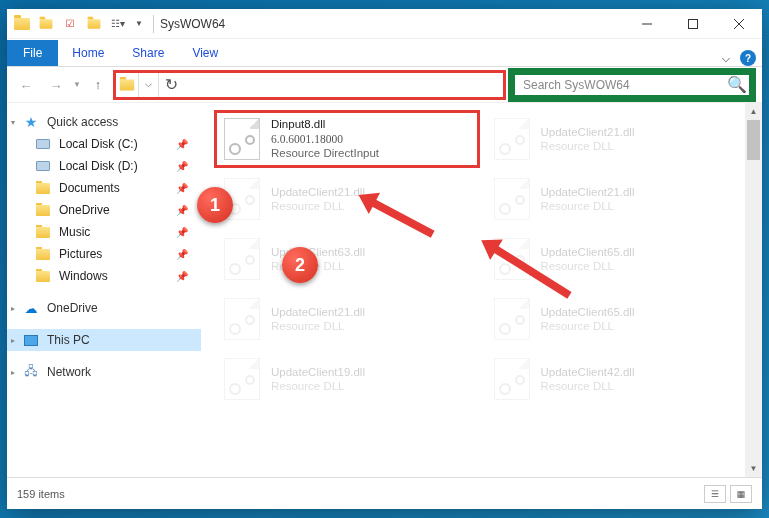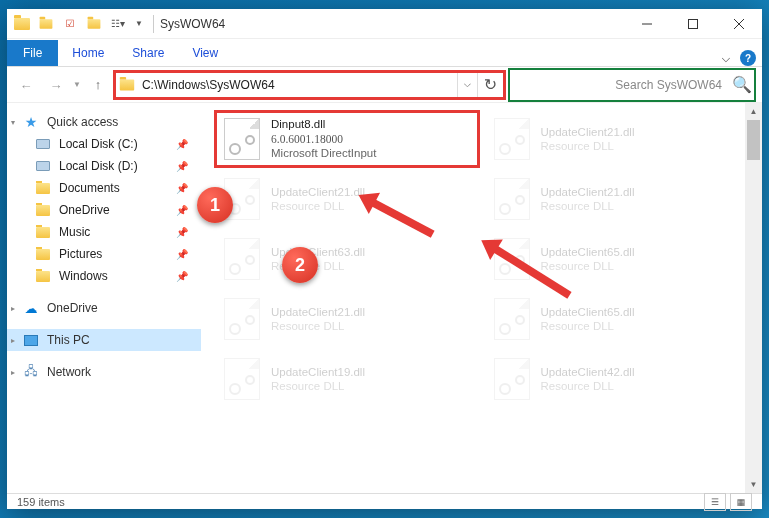--- a/index.html
+++ b/index.html
@@ -23,21 +23,21 @@
 .help-icon { width:16px; height:16px; border-radius:50%; background:#1979ca; color:#fff; font-size:10px; display:flex; align-items:center; justify-content:center; font-weight:bold; }
 .navbar { height: 36px; display:flex; align-items:center; gap:4px; padding:0 6px; border-bottom:1px solid #eee; }
 .nav-btn { width:26px; height:26px; display:flex; align-items:center; justify-content:center; color:#999; font-size:13px; }
 .nav-btn.en { color:#555; }
 .nav-down { font-size:8px; color:#999; }
 .addr-wrap { flex:1; display:flex; align-items:center; height:26px; border:1px solid #bbb; outline:3px solid #e53935; outline-offset:-1px; }
 .addr-icon { width:22px; display:flex; align-items:center; justify-content:center; }
 .addr-text { flex:1; font-size:12px; color:#222; padding:0 4px; white-space:nowrap; overflow:hidden; }
 .addr-drop { width:20px; display:flex; align-items:center; justify-content:center; font-size:9px; color:#666; border-left:1px solid #ddd; height:100%; }
 .refresh { width:26px; display:flex; align-items:center; justify-content:center; color:#555; border-left:1px solid #ddd; height:100%; }
-.search-wrap { width:248px; height:34px; border:2px solid #15803d; display:flex; align-items:center;text-align:right; }
+.search-wrap { width:248px; height:34px; border:7px solid #15803d; display:flex; align-items:center; }
 .search-text { flex:1; font-size:12px; color:#888; padding:0 8px; }
 .search-icon { width:24px; display:flex; align-items:center; justify-content:center; color:#555; }
 .body-area { flex:1; display:flex; position:relative; overflow:hidden; }
 .sidebar { width:194px; padding:8px 0; overflow:hidden; }
 .side-group { margin-bottom:10px; }
 .side-item { display:flex; align-items:center; height:22px; padding-left:28px; font-size:12px; color:#222; gap:8px; position:relative; }
 .side-item.head { padding-left:16px; color:#333; }
 .side-item .caret { position:absolute; left:4px; font-size:8px; color:#888; }
 .side-item.sel { background:#cce8ff; }
 .pin { margin-left:auto; margin-right:12px; color:#888; font-size:10px; }
@@ -60,21 +60,21 @@
 .gear1 { position:absolute; width:12px; height:12px; border:2px solid #bbb; border-radius:50%; left:0; bottom:0; }
 .gear2 { position:absolute; width:10px; height:10px; border:2px solid #bbb; border-radius:50%; right:0; top:0; }
 .file-info { display:flex; flex-direction:column; font-size:11.5px; line-height:1.25; }
 .file-name { color:#222; }
 .file-ver { color:#555;font-family:Liberation Serif, serif; }
 .file-desc { color:#666; }
 .scrollbar-v { position:absolute; right:0; top:0; bottom:0; width:17px; background:#f0f0f0; display:flex; flex-direction:column; }
 .sb-btn { height:17px; display:flex; align-items:center; justify-content:center; font-size:8px; color:#666; background:#f0f0f0; }
 .sb-track { flex:1; position:relative; }
 .sb-thumb { position:absolute; top:0; left:2px; right:2px; height:40px; background:#c2c2c2; }
-.statusbar { height:16px; border-top:1px solid #ddd; display:flex; align-items:center; padding:0 10px; font-size:11px; color:#555; }
+.statusbar { height:32px; border-top:1px solid #ddd; display:flex; align-items:center; padding:0 10px; font-size:11px; color:#555; }
 .view-btns { margin-left:auto; display:flex; gap:4px; }
 .view-btn { width:22px; height:18px; border:1px solid #ccc; display:flex; align-items:center; justify-content:center; font-size:9px; color:#555; }
 
 .marker { position:absolute; width:36px; height:36px; border-radius:50%; background:radial-gradient(circle at 35% 30%, #ff6a5a, #d63023); box-shadow:0 2px 5px rgba(0,0,0,0.4); display:flex; align-items:center; justify-content:center; color:#fff; font-size:18px; font-weight:bold; z-index:50; }
 .arrow1 { position:absolute; z-index:49; left:168px; top:102px; transform:rotate(-62deg); }
 .arrow2 { position:absolute; z-index:49; left:290px; top:148px; transform:rotate(-58deg); }
 .arrow-shape { width:0; height:0; position:relative; }
 .arrow-line { width:8px; height:70px; background:#e53935; }
 .arrow-line.short { height:90px; }
 .arrow-head { position:absolute; top:-14px; left:-8px; width:0; height:0; border-left:12px solid transparent; border-right:12px solid transparent; border-bottom:18px solid #e53935; }
@@ -134,21 +134,20 @@
 
   <div class="navbar">
     <div class="nav-btn">←</div>
     <div class="nav-btn">→</div>
     <div class="nav-down">▼</div>
     <div class="nav-btn en">↑</div>
     <div class="addr-wrap">
       <div class="addr-icon">
           <div class="folder-ico" style="transform:scale(0.9)"></div>
         </div>
-      <div class="addr-text">C:\Windows\SysWOW64</div>
       <div class="addr-drop">⌵</div>
       <div class="refresh">↻</div>
     </div>
     <div class="search-wrap">
       <div class="search-text">Search SysWOW64</div>
       <div class="search-icon">🔍</div>
     </div>
   </div>
 
   <div class="body-area">
@@ -243,21 +242,21 @@
               <div class="dll-icon">
                 <div class="gears">
                   <div class="gear1"></div>
                   <div class="gear2"></div>
                 </div>
               </div>
             </div>
           <div class="file-info">
             <span class="file-name">Dinput8.dll</span>
             <span class="file-ver">6.0.6001.18000</span>
-            <span class="file-desc">Microsoft DirectInput</span>
+            <span class="file-desc">Resource DirectInput</span>
           </div>
         </div>
         <div class="file-item">
             <div class="file-icon">
               <div class="dll-icon">
                 <div class="gears">
                   <div class="gear1"></div>
                   <div class="gear2"></div>
                 </div>
               </div>

